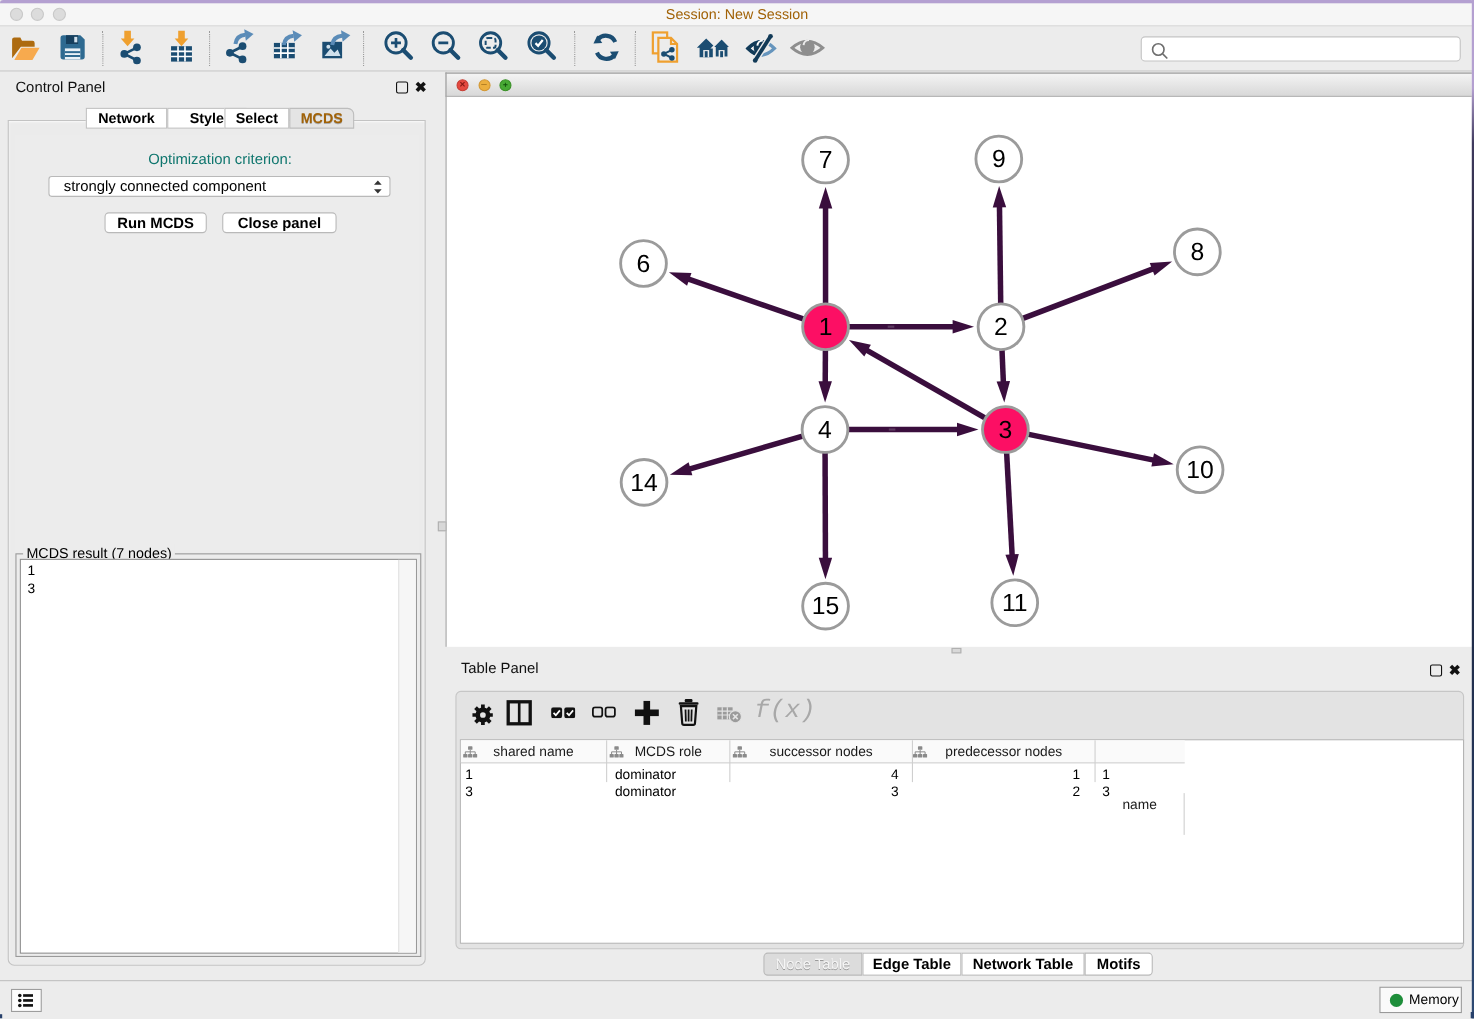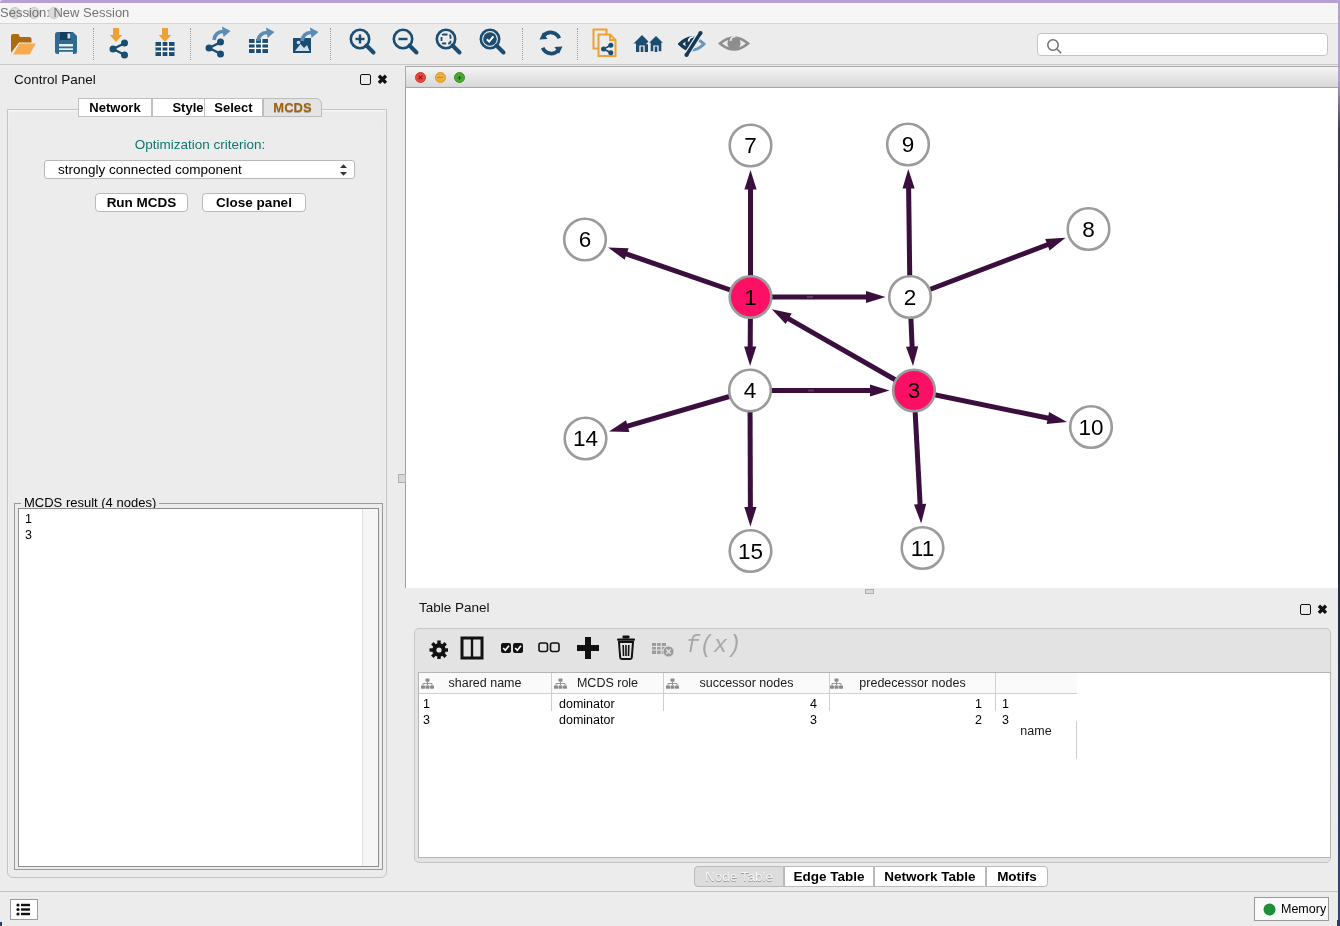--- a/index.html
+++ b/index.html
@@ -10,21 +10,21 @@
 
 #purpletop { left:0; top:0; width:1340px; height:3px; background:#b4a0d1; border-radius:5px 5px 0 0; }
 #rightstrip { right:0; top:0; width:2px; height:926px;
   background:linear-gradient(#b4a0d1 0px,#b4a0d1 80px,#3f3a5e 130px,#1a1c2c 300px,#233457 700px,#2d4a74 926px); }
 #blcorner { left:0; top:922px; width:2px; height:4px; background:#27406b; }
 #brcorner { right:0; top:920px; width:3px; height:6px; background:#27406b; }
 
 
 #titlebar { left:0; top:3px; width:1340px; height:21px; background:#f6f6f6; border-bottom:1px solid #d6d6d6; }
 .tl { position:absolute; top:7px; width:12px; height:12px; border-radius:50%; background:#dcdcdc; border:1px solid #c9c9c9; }
-#apptitle { position:absolute; top:5px; width:100%; font-size:13px; color:#737373; }
+#apptitle { position:absolute; top:5px; width:100%; text-align:center; font-size:13px; color:#a16207; }
 
 
 #toolbar { left:0; top:25px; width:1340px; height:40px; background:#ececec; border-bottom:1px solid #c8c8c8; }
 .tbsep { position:absolute; top:3px; height:32px; width:0; border-left:1px dotted #9a9a9a; }
 .tbi { position:absolute; top:0; }
 #searchbox { position:absolute; left:1037px; top:8px; width:291px; height:23px; background:#fff; border:1px solid #c4c4c4; border-radius:4px; }
 
 
 #cp-title { left:14px; top:72px; font-size:13.5px; color:#111; }
 #cp-float { left:360px; top:74px; width:11px; height:11px; border:1.5px solid #111; border-radius:2px; }
@@ -241,21 +241,21 @@
 <div class="abs" id="opt-label">Optimization criterion:</div>
 <div class="abs" id="dropdown">strongly connected component
   <svg width="11" height="14" style="position:absolute;right:5px;top:2px" viewBox="0 0 11 14">
       <path d="M2 5 L5.5 1.2 L9 5 Z" fill="#333"></path>
       <path d="M2 9 L5.5 12.8 L9 9 Z" fill="#333"></path>
     </svg>
 </div>
 <div class="btn" style="left:95px; width:93px;">Run MCDS</div>
 <div class="btn" style="left:202px; width:104px;">Close panel</div>
 <div class="abs" id="fieldset"></div>
-<div class="abs" id="fs-label">MCDS result (4 nodes)</div>
+<div class="abs" id="fs-label">MCDS result (7 nodes)</div>
 <div class="abs" id="fs-white">1<br>3</div>
 <div class="abs" id="fs-scroll"></div>
 
 <div class="abs" id="netwin"></div>
 <div class="abs" id="net-titlebar">
   <div class="mtl" style="left:9px; background:#e5493f; border:1px solid #c63f36; color:#821712;">✕</div>
   <div class="mtl" style="left:28.5px; background:#ecaf3e; border:1px solid #d29734; color:#8a5d10;">─</div>
   <div class="mtl" style="left:48px; background:#47a934; border:1px solid #3b9028; color:#0f4d0a;">＋</div>
 </div>
 <svg class="abs" style="left:405px; top:88px;" width="933" height="500" viewBox="0 0 933 500">

